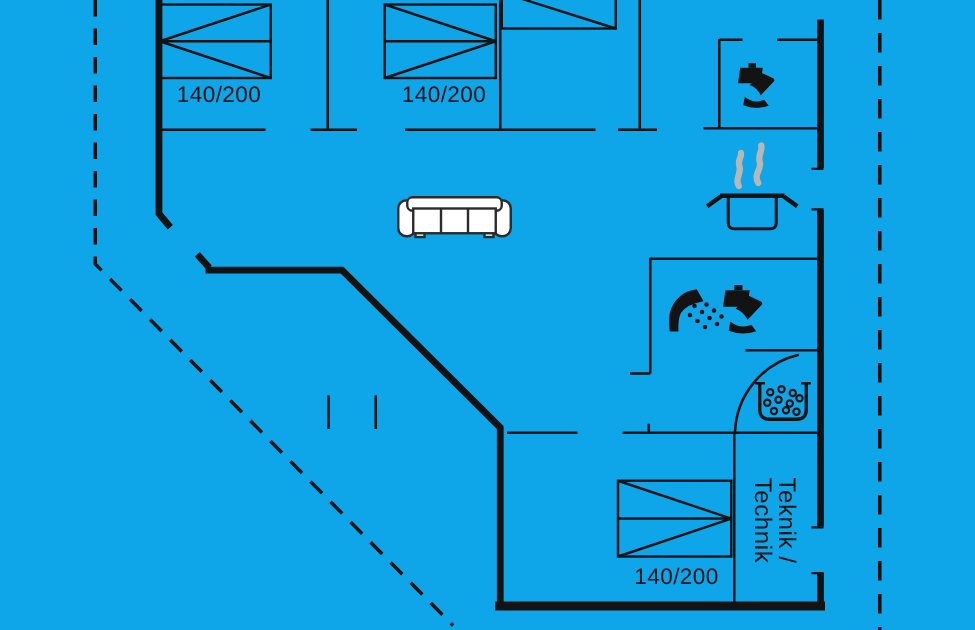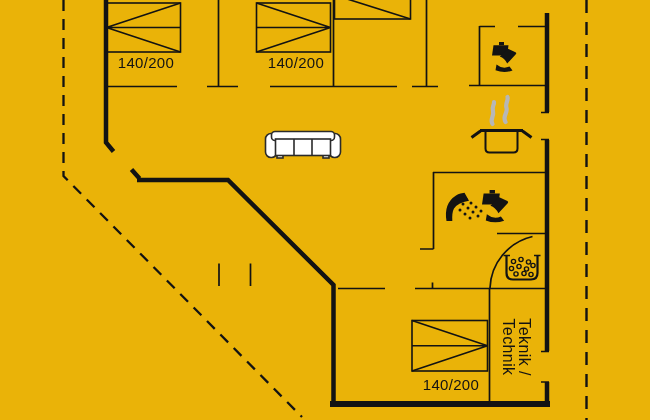--- a/index.html
+++ b/index.html
@@ -1,16 +1,16 @@
 <!DOCTYPE html>
 <html><head>
 <meta charset="utf-8">
 <style>
   html,body{margin:0;padding:0;background:#ffffff;}
-  .canvas{position:relative;width:650px;height:420px;background:#eab308;overflow:hidden;
+  .canvas{position:relative;width:650px;height:420px;background:#0ea5e9;overflow:hidden;
           font-family:"Liberation Sans", sans-serif;}
   svg{display:block;}
   text{font-family:"Liberation Sans", sans-serif;fill:#131313;}
   .bed-label{font-size:15px;letter-spacing:.3px;}
   .utility-label{font-size:16px;letter-spacing:.4px;}
 </style>
 </head>
 <body>
 
 <div class="canvas">

